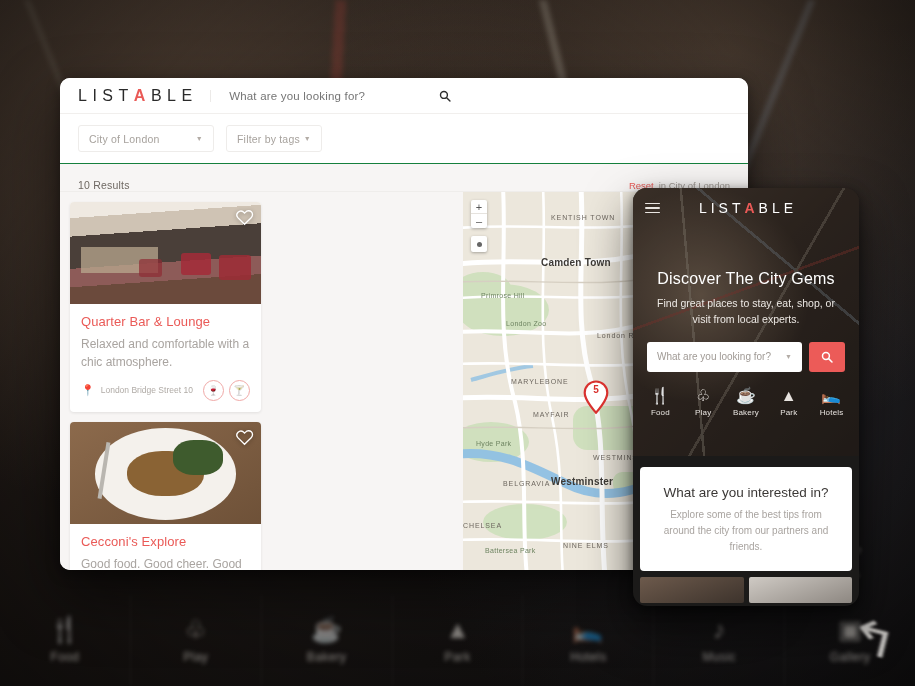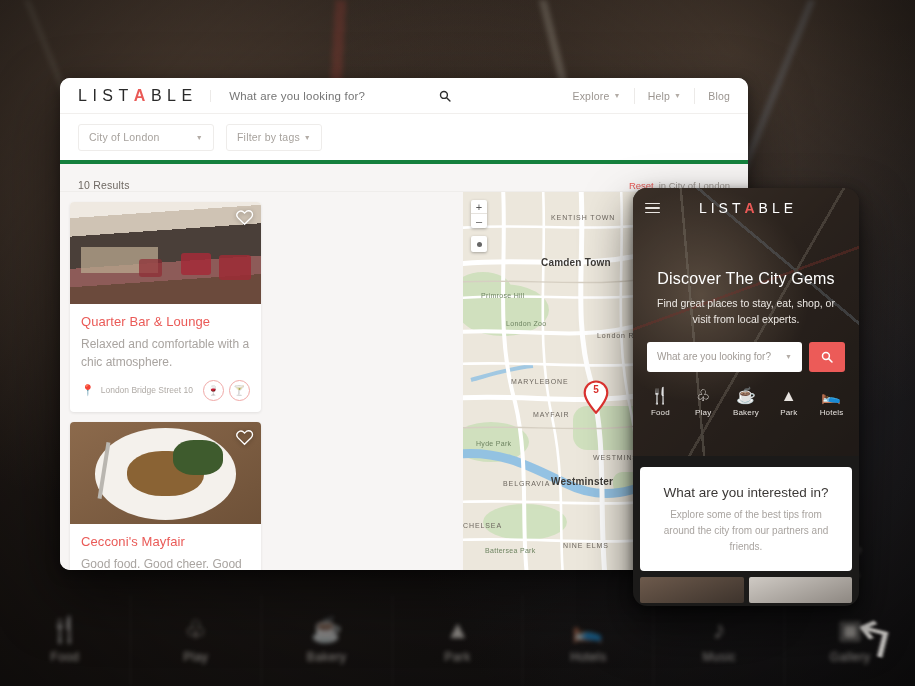--- a/index.html
+++ b/index.html
@@ -98,21 +98,21 @@
     display: flex; align-items: center; gap: 4px; cursor: pointer;
     border-right: 1px solid #eceae8; height: 16px;
     letter-spacing: .2px;
   }
   .navitem:last-child { border-right: none; padding-right: 0; }
   .caret { font-size: 7px; color: #b3aca6; }
 
   
   #dt-filters {
     height: 50px; display: flex; align-items: center; gap: 12px;
-    padding: 0 18px; background: #fff; border-bottom: 4px solid #15803d;
+    padding: 0 18px; background: #fff; border-bottom: 1px solid #15803d;
   }
   .selbox {
     height: 27px; border: 1px solid #eeecea; border-radius: 3px;
     display: flex; align-items: center; justify-content: space-between;
     padding: 0 10px; font-size: 10.5px; color: #a7a29d;
     cursor: pointer; background: #fff; letter-spacing: .2px;
   }
   #sel-city { width: 136px; }
   #sel-cat  { width: 136px; }
   #sel-tags { width: 96px; }
@@ -333,33 +333,20 @@
     <div id="dt-search-wrap">
       <input id="dt-search-input" type="text" placeholder="What are you looking for?" style="">
       <button id="dt-search-btn">
         <svg width="12" height="12" viewBox="0 0 16 16">
           <circle cx="6.6" cy="6.6" r="4.6" fill="none" stroke="currentColor" stroke-width="1.9"></circle>
           <line x1="10.2" y1="10.2" x2="14.6" y2="14.6" stroke="currentColor" stroke-width="1.9" stroke-linecap="round"></line>
         </svg>
       </button>
     </div>
 
-    <div id="dt-nav">
-      <div class="navitem">
-        <span>Explore</span>
-        <span class="caret">▼</span>
-      </div>
-      <div class="navitem">
-        <span>Help</span>
-        <span class="caret">▼</span>
-      </div>
-      <div class="navitem">
-        <span>Blog</span>
-      </div>
-    </div>
   </div>
 
   <div id="dt-filters">
     <div class="selbox" id="sel-city">
       <span>City of London</span>
       <span class="caret">▼</span>
     </div>
     <div class="selbox" id="sel-tags">
       <span>Filter by tags</span>
       <span class="caret">▼</span>
@@ -406,21 +393,21 @@
         <div class="lcard-img" style="background:linear-gradient(150deg,#8c6a4c 0%,#6e5138 100%);">
           <div style="position:absolute;left:13%;top:6%;width:74%;height:90%;border-radius:50%;background:#f4f1ec;"></div>
           <div style="position:absolute;left:30%;top:28%;width:40%;height:45%;border-radius:46%;background:#8a6334;"></div>
           <div style="position:absolute;left:54%;top:18%;width:26%;height:34%;border-radius:42%;background:#3e5b2d;"></div>
           <div style="position:absolute;left:17%;top:20%;width:4px;height:56%;background:#b9b6b0;transform:rotate(9deg);"></div>
           <svg class="heart" viewBox="0 0 24 24">
             <path d="M12 20.5 3.6 12.2a5 5 0 0 1 7.1-7l1.3 1.3 1.3-1.3a5 5 0 1 1 7.1 7z" fill="none" stroke="currentColor" stroke-width="1.7"></path>
           </svg>
         </div>
         <div class="lcard-body">
-          <div class="lcard-title">Cecconi's Mayfair</div>
+          <div class="lcard-title">Cecconi's Explore</div>
           <div class="lcard-desc">Good food. Good cheer. Good tags</div>
 
         </div>
       </div>
 
     </div>
 
     <div id="dt-map">
       <svg id="map-canvas" viewBox="0 0 285 378" preserveAspectRatio="xMidYMid slice">
         <rect width="285" height="378" fill="#ece7dc"></rect>

